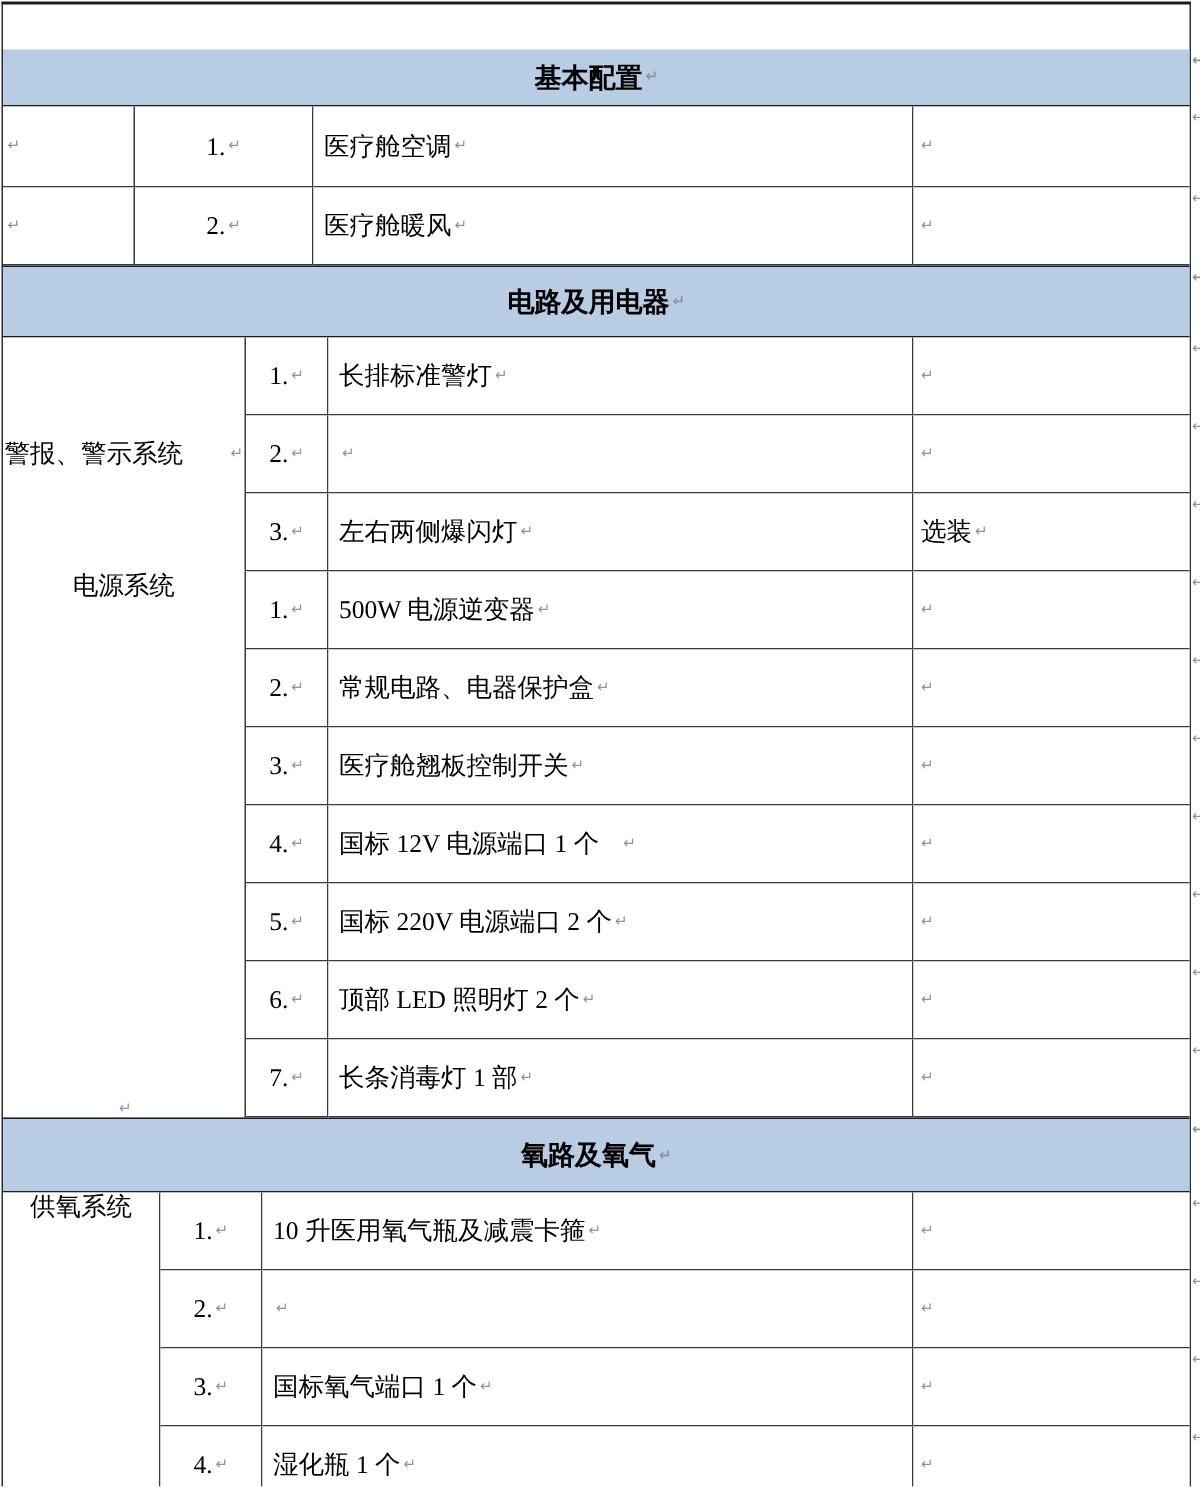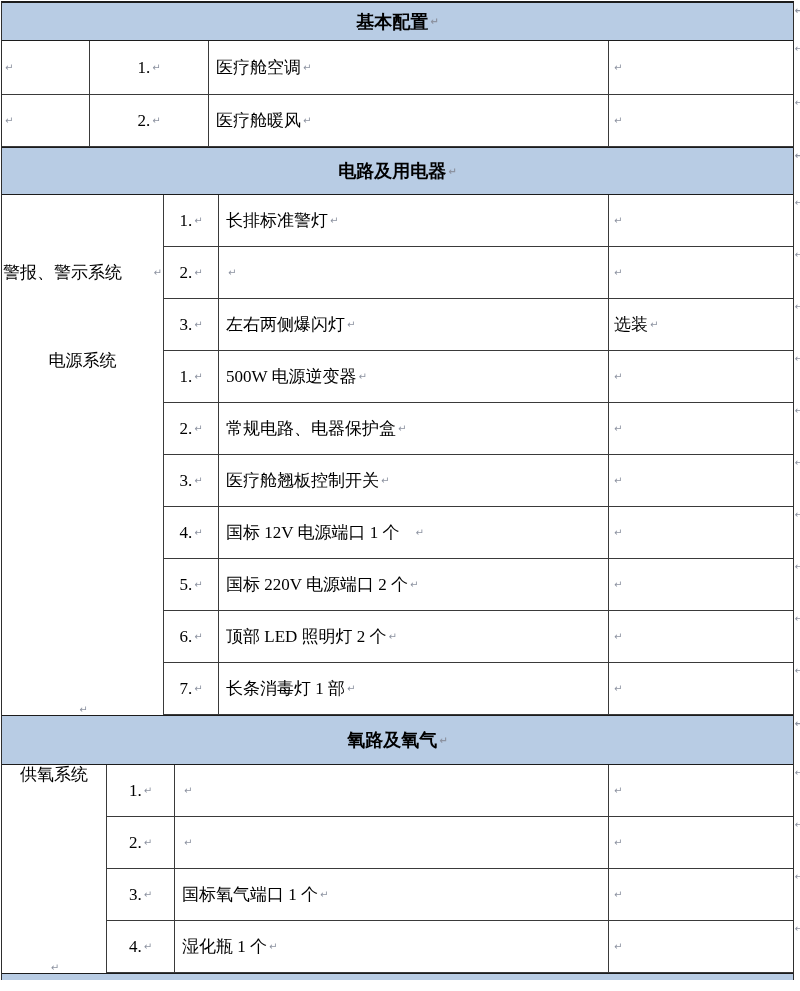--- a/index.html
+++ b/index.html
@@ -21,21 +21,21 @@
   
   .sech{
     position:relative;
     background:#b8cce4;
     border-bottom:1px solid #1c1c1c;
     border-top:1px solid #1c1c1c;
     display:flex;align-items:center;justify-content:center;
     font-weight:bold;font-size:18px;
   }
   .sech.first{border-top:none;}
-  .sech1{height:37px;}
+  .sech1{height:37px;margin-top:30px;}
   .sech2{height:46px;}
   .sech3{height:48px;}
   .sliver{height:6px;border-bottom:none;border-top:1px solid #1c1c1c;}
   
   .grid{display:grid;}
   .cols-basic  {grid-template-columns:88px 119px 400px 1fr;}
   .cols-circuit{grid-template-columns:162px 55px 390px 1fr;}
   .cols-oxygen {grid-template-columns:105px 68px 434px 1fr;}
   .cell{
     position:relative;
@@ -282,20 +282,21 @@
       <div class="cell gcell" style="grid-row:1 / span 4;flex-direction:column;">
           <span>供氧系统</span>
           <span class="pm">↵</span>
         </div>
 
       <div class="cell c-num">
           <span>1.</span>
           <span class="pm">↵</span>
         </div>
       <div class="cell c-item">
+          <span>10 升医用氧气瓶及减震卡箍</span>
           <span class="pm">↵</span>
         </div>
       <div class="cell c-note">
           <span class="pm">↵</span>
           <span class="rowend">↵</span>
         </div>
 
       <div class="cell c-num">
           <span>2.</span>
           <span class="pm">↵</span>

